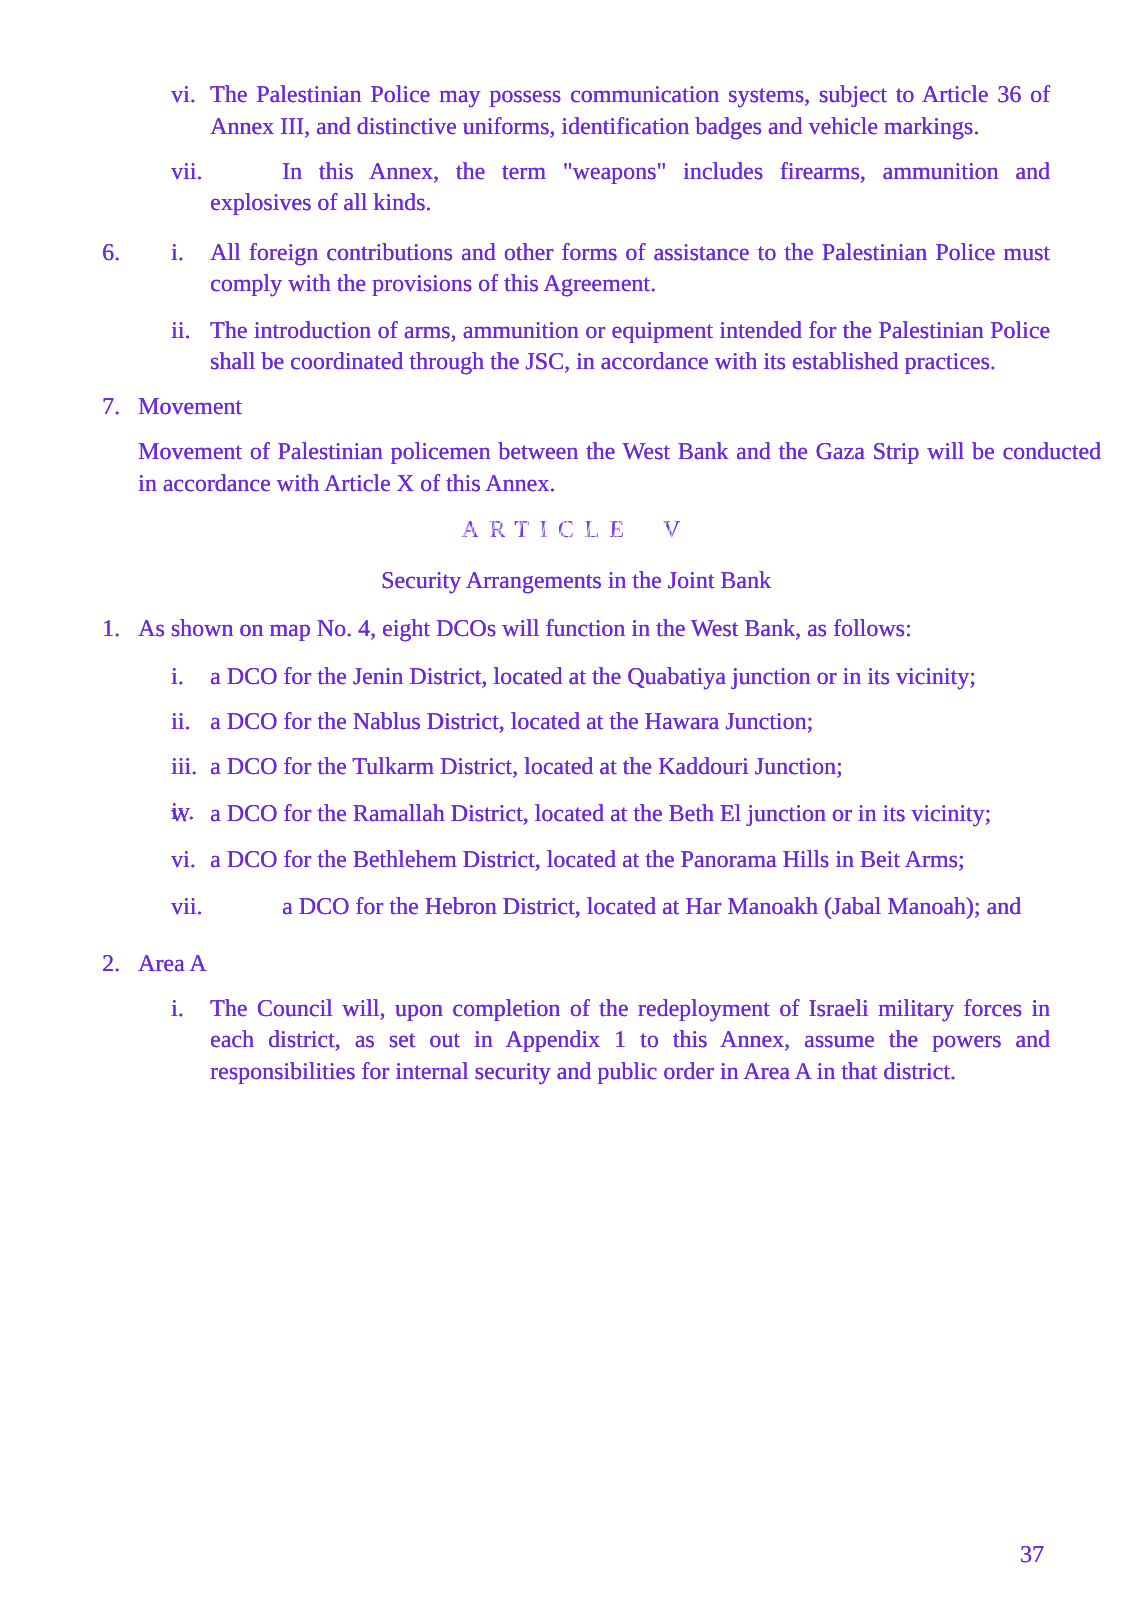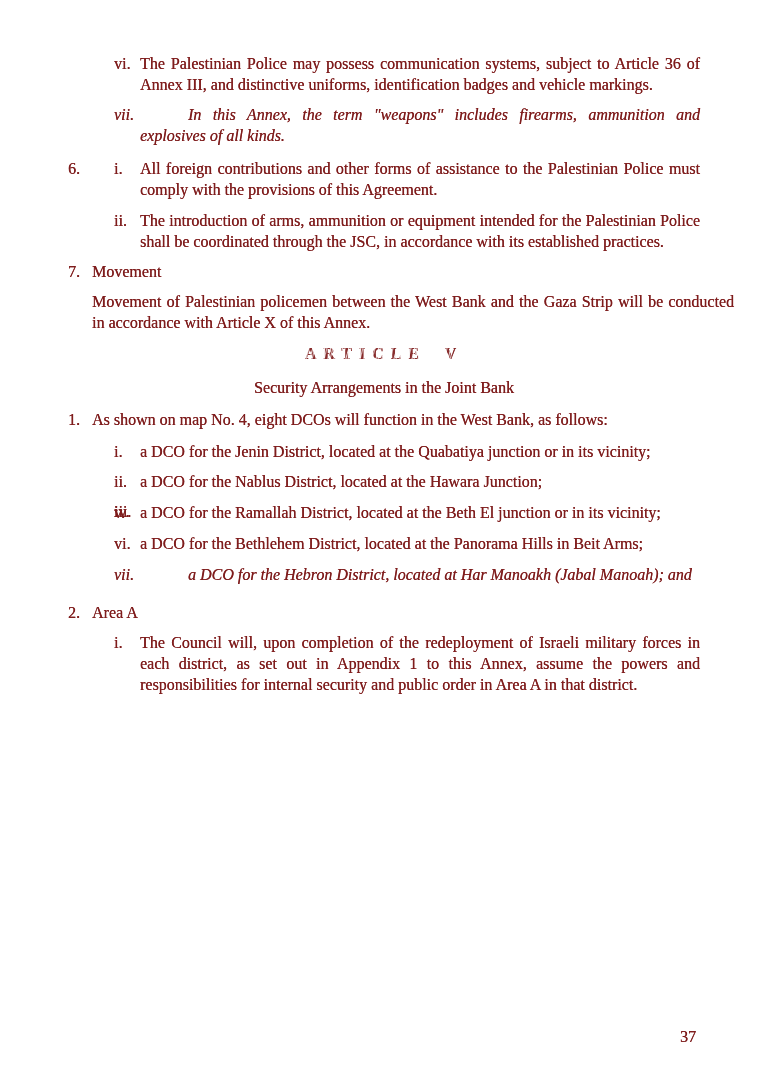--- a/index.html
+++ b/index.html
@@ -5,43 +5,43 @@
   html, body { margin: 0; padding: 0; background: #e8e8e8; }
   .page {
     position: relative;
     width: 758px;
     height: 1078px;
     margin: 0 auto;
     background: #ffffff;
     font-family: "Liberation Serif", serif;
     font-size: 16px;
     line-height: 21px;
-    color: #7f1d1d;
+    color: #6d28d9;
     overflow: hidden;
     text-shadow: 0.2px 0 0 currentColor;
   }
   .content { position: absolute; top: 53px; left: 0; right: 0; }
 
   
   .sub-item { position: relative; margin: 0 58px 0 140px; text-align: justify; }
   .sub-item .marker { position: absolute; left: -26px; top: 0; text-indent: 0; }
-  .sub-item.tab { text-indent: 48px; font-style: italic; }
+  .sub-item.tab { text-indent: 48px; }
 
   
   .section-heading { position: relative; margin: 0 58px 0 92px; }
   .section-heading .marker { position: absolute; left: -24px; top: 0; }
 
   
   .para { margin: 0 24px 0 92px; text-align: justify; }
 
   .center-heading { margin: 0 58px 0 68px; text-align: center; }
 
   
   .article-heading {
-    font-weight: bold;
+    font-weight: normal;
     letter-spacing: 7px;
     word-spacing: 8px;
     filter: blur(0.35px);
     -webkit-mask-image: repeating-linear-gradient(105deg,
       rgba(0,0,0,0.95) 0px, rgba(0,0,0,0.9) 1.6px,
       rgba(0,0,0,0.15) 2.4px, rgba(0,0,0,0.85) 3.6px,
       rgba(0,0,0,0.3) 4.6px, rgba(0,0,0,0.95) 5.8px);
     mask-image: repeating-linear-gradient(105deg,
       rgba(0,0,0,0.95) 0px, rgba(0,0,0,0.9) 1.6px,
       rgba(0,0,0,0.15) 2.4px, rgba(0,0,0,0.85) 3.6px,
@@ -110,20 +110,21 @@
     <div class="sub-item mt11">
       <span class="marker">i.</span>
       <span>a DCO for the Jenin District, located at the Quabatiya junction or in its vicinity;</span>
     </div>
     <div class="sub-item mt9">
       <span class="marker">ii.</span>
       <span>a DCO for the Nablus District, located at the Hawara Junction;</span>
     </div>
     <div class="sub-item mt9">
       <span class="marker">iii.</span>
+      <span>a DCO for the Tulkarm District, located at the Kaddouri Junction;</span>
     </div>
     <div class="sub-item mt9">
       <span class="marker">iv.</span>
     </div>
     <div class="sub-item mt10">
       <span class="marker">v.</span>
       <span>a DCO for the Ramallah District, located at the Beth El junction or in its vicinity;</span>
     </div>
     <div class="sub-item mt10">
       <span class="marker">vi.</span>

